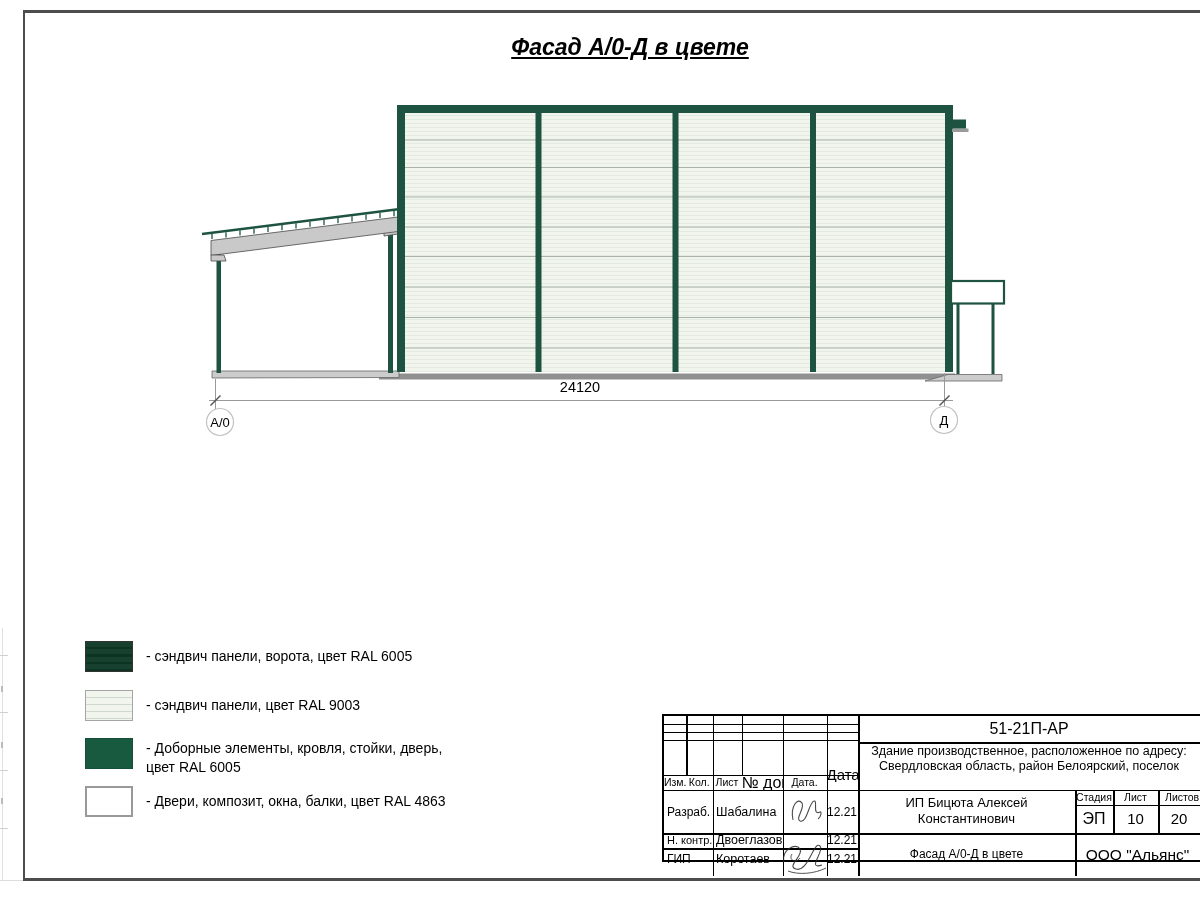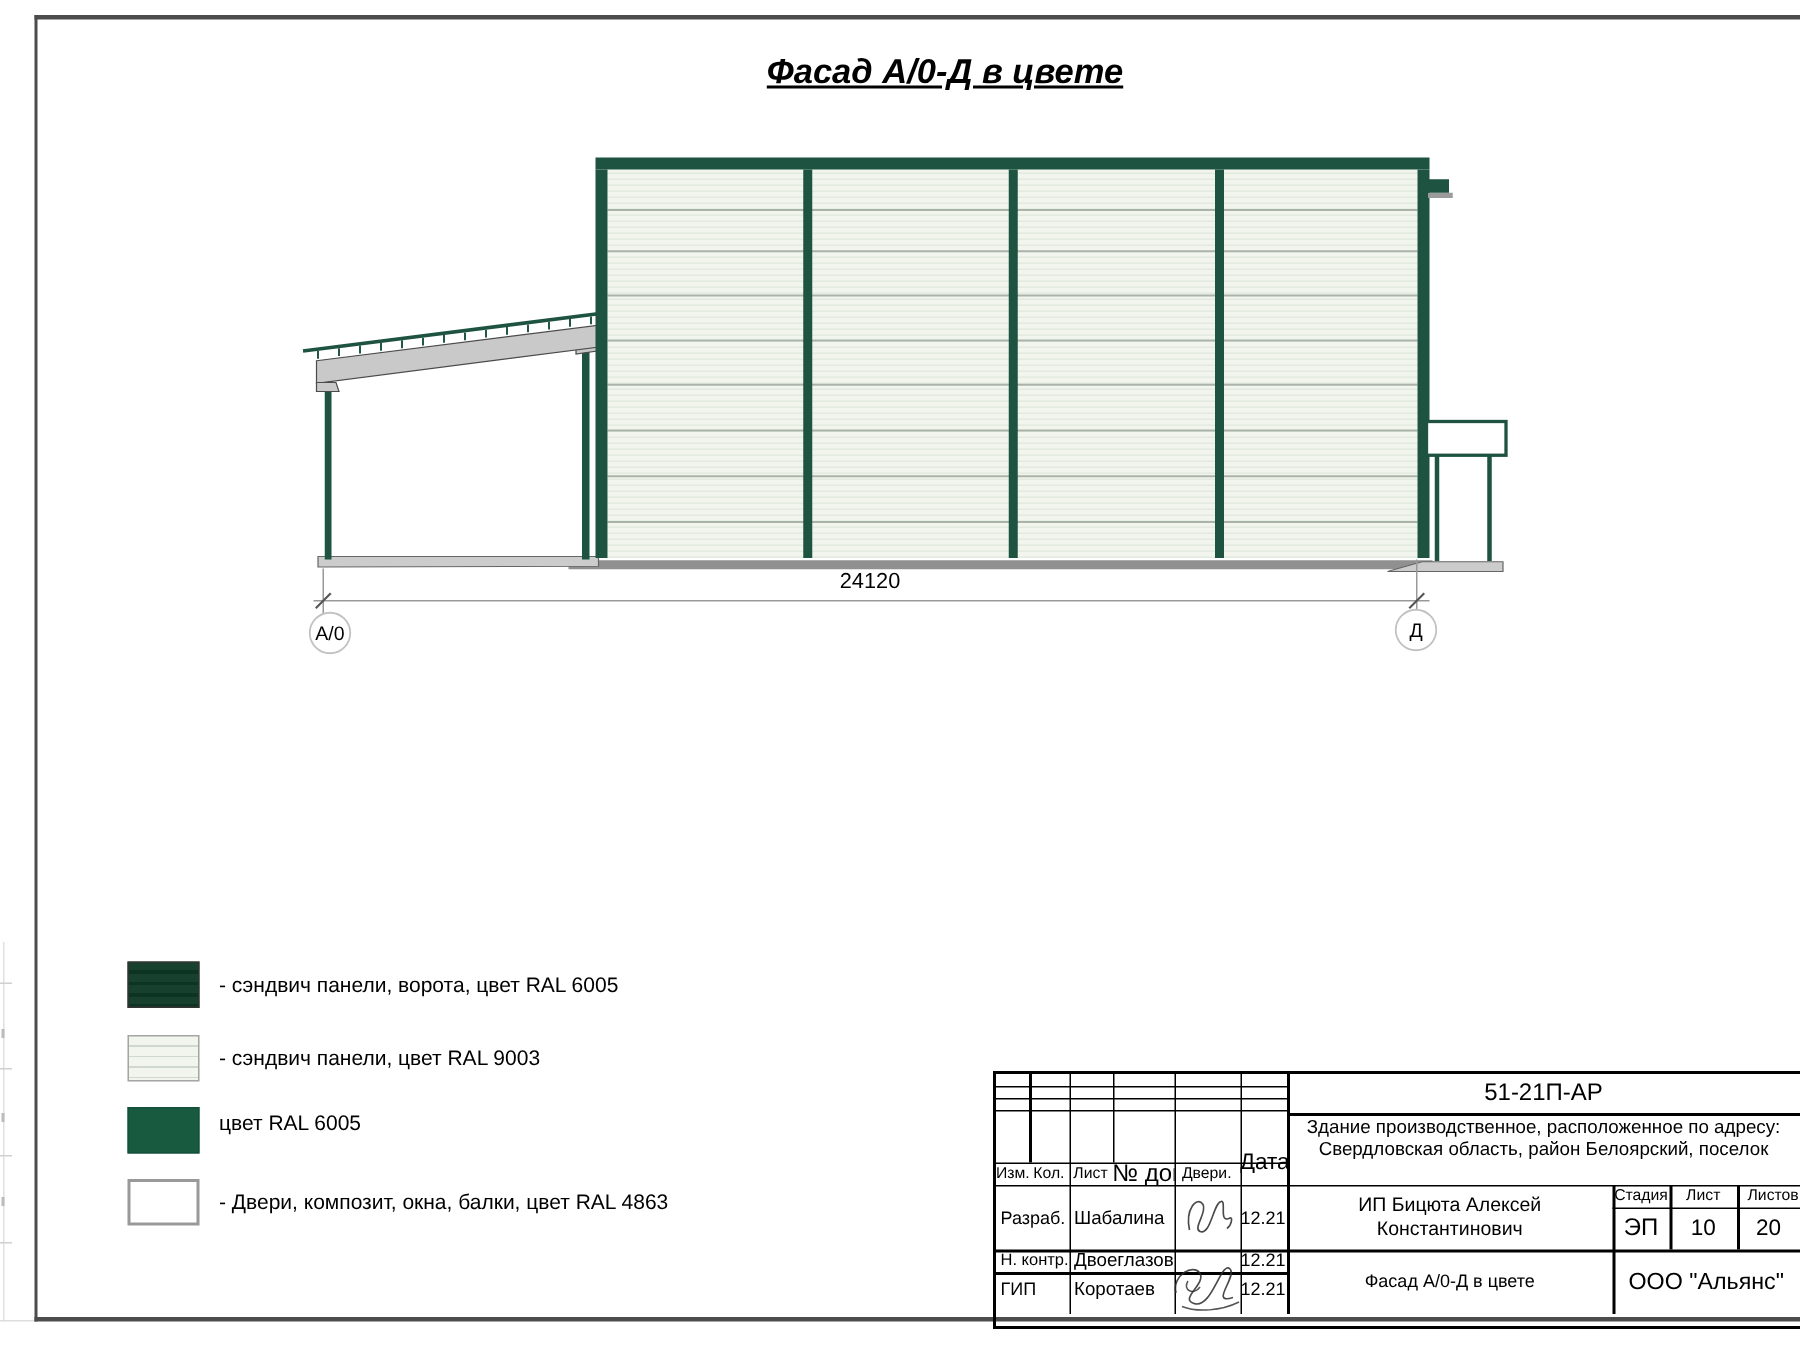--- a/index.html
+++ b/index.html
@@ -31,21 +31,21 @@
   .swatch-gate{background-color:var(--ral6005-gate);
     background-image:repeating-linear-gradient(to bottom,transparent 0 5px,var(--ral6005-gate-stripe) 5px 7.5px);
     border:1px solid #333;}
   .swatch-panel{background-color:var(--ral9003-panel);
     background-image:repeating-linear-gradient(to bottom,transparent 0 6px,rgba(130,150,130,.3) 6px 7px);
     border:1px solid #a5a5a5;}
   .swatch-solid{background:#175a40;border:1px solid #14503a;}
   .swatch-white{background:#fff;border:2px solid #999;}
   .legend-label{position:absolute;left:146px;font-size:14px;white-space:nowrap;}
   
-  .tb{position:absolute;left:662px;top:714px;width:538px;height:172px;
+  .tb{position:absolute;left:662px;top:714px;width:538px;height:148px;
       box-sizing:border-box;border:2px solid #000;border-right:none;padding-left:10px;}
   .tbl{position:absolute;background:#000;}
   .tbt{position:absolute;overflow:hidden;white-space:nowrap;}
   .ctr{text-align:center;}
   .edge-vline{position:absolute;left:2px;top:628px;width:1px;height:253px;background:#e0e0e0;}
   .edge-tick{position:absolute;left:0;width:8px;height:1px;background:#d0d0d0;}
   .edge-speck{position:absolute;left:1px;width:2px;height:6px;background:#bbb;}
   .edge-bottom{position:absolute;left:0;top:880px;width:24px;height:1px;background:#ddd;}
   .sig{position:absolute;}
 </style>
@@ -148,20 +148,21 @@
 
 <div>
   <div class="swatch swatch-gate" style="top:641px"></div>
   <div class="legend-label" style="top:641px;height:31px;line-height:31px">- сэндвич панели, ворота, цвет RAL 6005</div>
 
   <div class="swatch swatch-panel" style="top:690px"></div>
   <div class="legend-label" style="top:690px;height:31px;line-height:31px">- сэндвич панели, цвет RAL 9003</div>
 
   <div class="swatch swatch-solid" style="top:738px"></div>
   <div class="legend-label" style="top:739px;line-height:18.5px">
+    <div>- Доборные элементы, кровля, стойки, дверь,</div>
     <div>цвет RAL 6005</div>
   </div>
 
   <div class="swatch swatch-white" style="top:786px"></div>
   <div class="legend-label" style="top:786px;height:31px;line-height:31px">- Двери, композит, окна, балки, цвет RAL 4863</div>
 </div>
 
 <div class="tb">
 
   <div class="tbl" style="left:22px;top:0;width:1.5px;height:59px"></div>
@@ -186,21 +187,21 @@
 
   <div class="tbt ctr" style="left:194px;top:0;width:342px;height:26px;line-height:26px;font-size:16px">51-21П-АР</div>
 
   <div class="tbt ctr" style="left:194px;top:43px;width:342px;height:15px;line-height:15px;font-size:12.5px">Свердловская область, район Белоярский, поселок</div>
   <div class="tbt ctr" style="left:194px;top:28px;width:342px;height:15px;line-height:15px;font-size:12.5px">Здание производственное, расположенное по адресу:</div>
 
   <div class="tbt ctr" style="left:0;top:59px;width:22px;height:15px;line-height:15px;font-size:10.5px">Изм.</div>
   <div class="tbt ctr" style="left:22px;top:59px;width:26.5px;height:15px;line-height:15px;font-size:10.5px">Кол.</div>
   <div class="tbt ctr" style="left:48.5px;top:59px;width:29px;height:15px;line-height:15px;font-size:10.5px">Лист</div>
   <div class="tbt ctr" style="left:77.5px;top:59px;width:41px;height:15px;line-height:15px;font-size:16px">№ док.</div>
-  <div class="tbt ctr" style="left:118.5px;top:59px;width:44px;height:15px;line-height:15px;font-size:10.5px">Двери.</div>
+  <div class="tbt ctr" style="left:118.5px;top:59px;width:44px;height:15px;line-height:15px;font-size:10.5px">Дата.</div>
   <div class="tbt ctr" style="left:162.5px;top:51px;width:31px;height:15px;line-height:15px;font-size:15px">Дата</div>
 
   <div class="tbt" style="left:3px;top:75px;width:45px;height:42px;line-height:42px;font-size:12px">Разраб.</div>
   <div class="tbt" style="left:52px;top:75px;width:66px;height:42px;line-height:42px;font-size:12.5px">Шабалина</div>
   <div class="tbt ctr" style="left:162.5px;top:75px;width:31px;height:42px;line-height:42px;font-size:12px">12.21</div>
 
   <div class="tbt" style="left:3px;top:117px;width:46px;height:15px;line-height:15px;font-size:11px">Н. контр.</div>
   <div class="tbt" style="left:52px;top:117px;width:66px;height:15px;line-height:15px;font-size:12.5px">Двоеглазов</div>
   <div class="tbt ctr" style="left:162.5px;top:117px;width:31px;height:15px;line-height:15px;font-size:12px">12.21</div>
 

